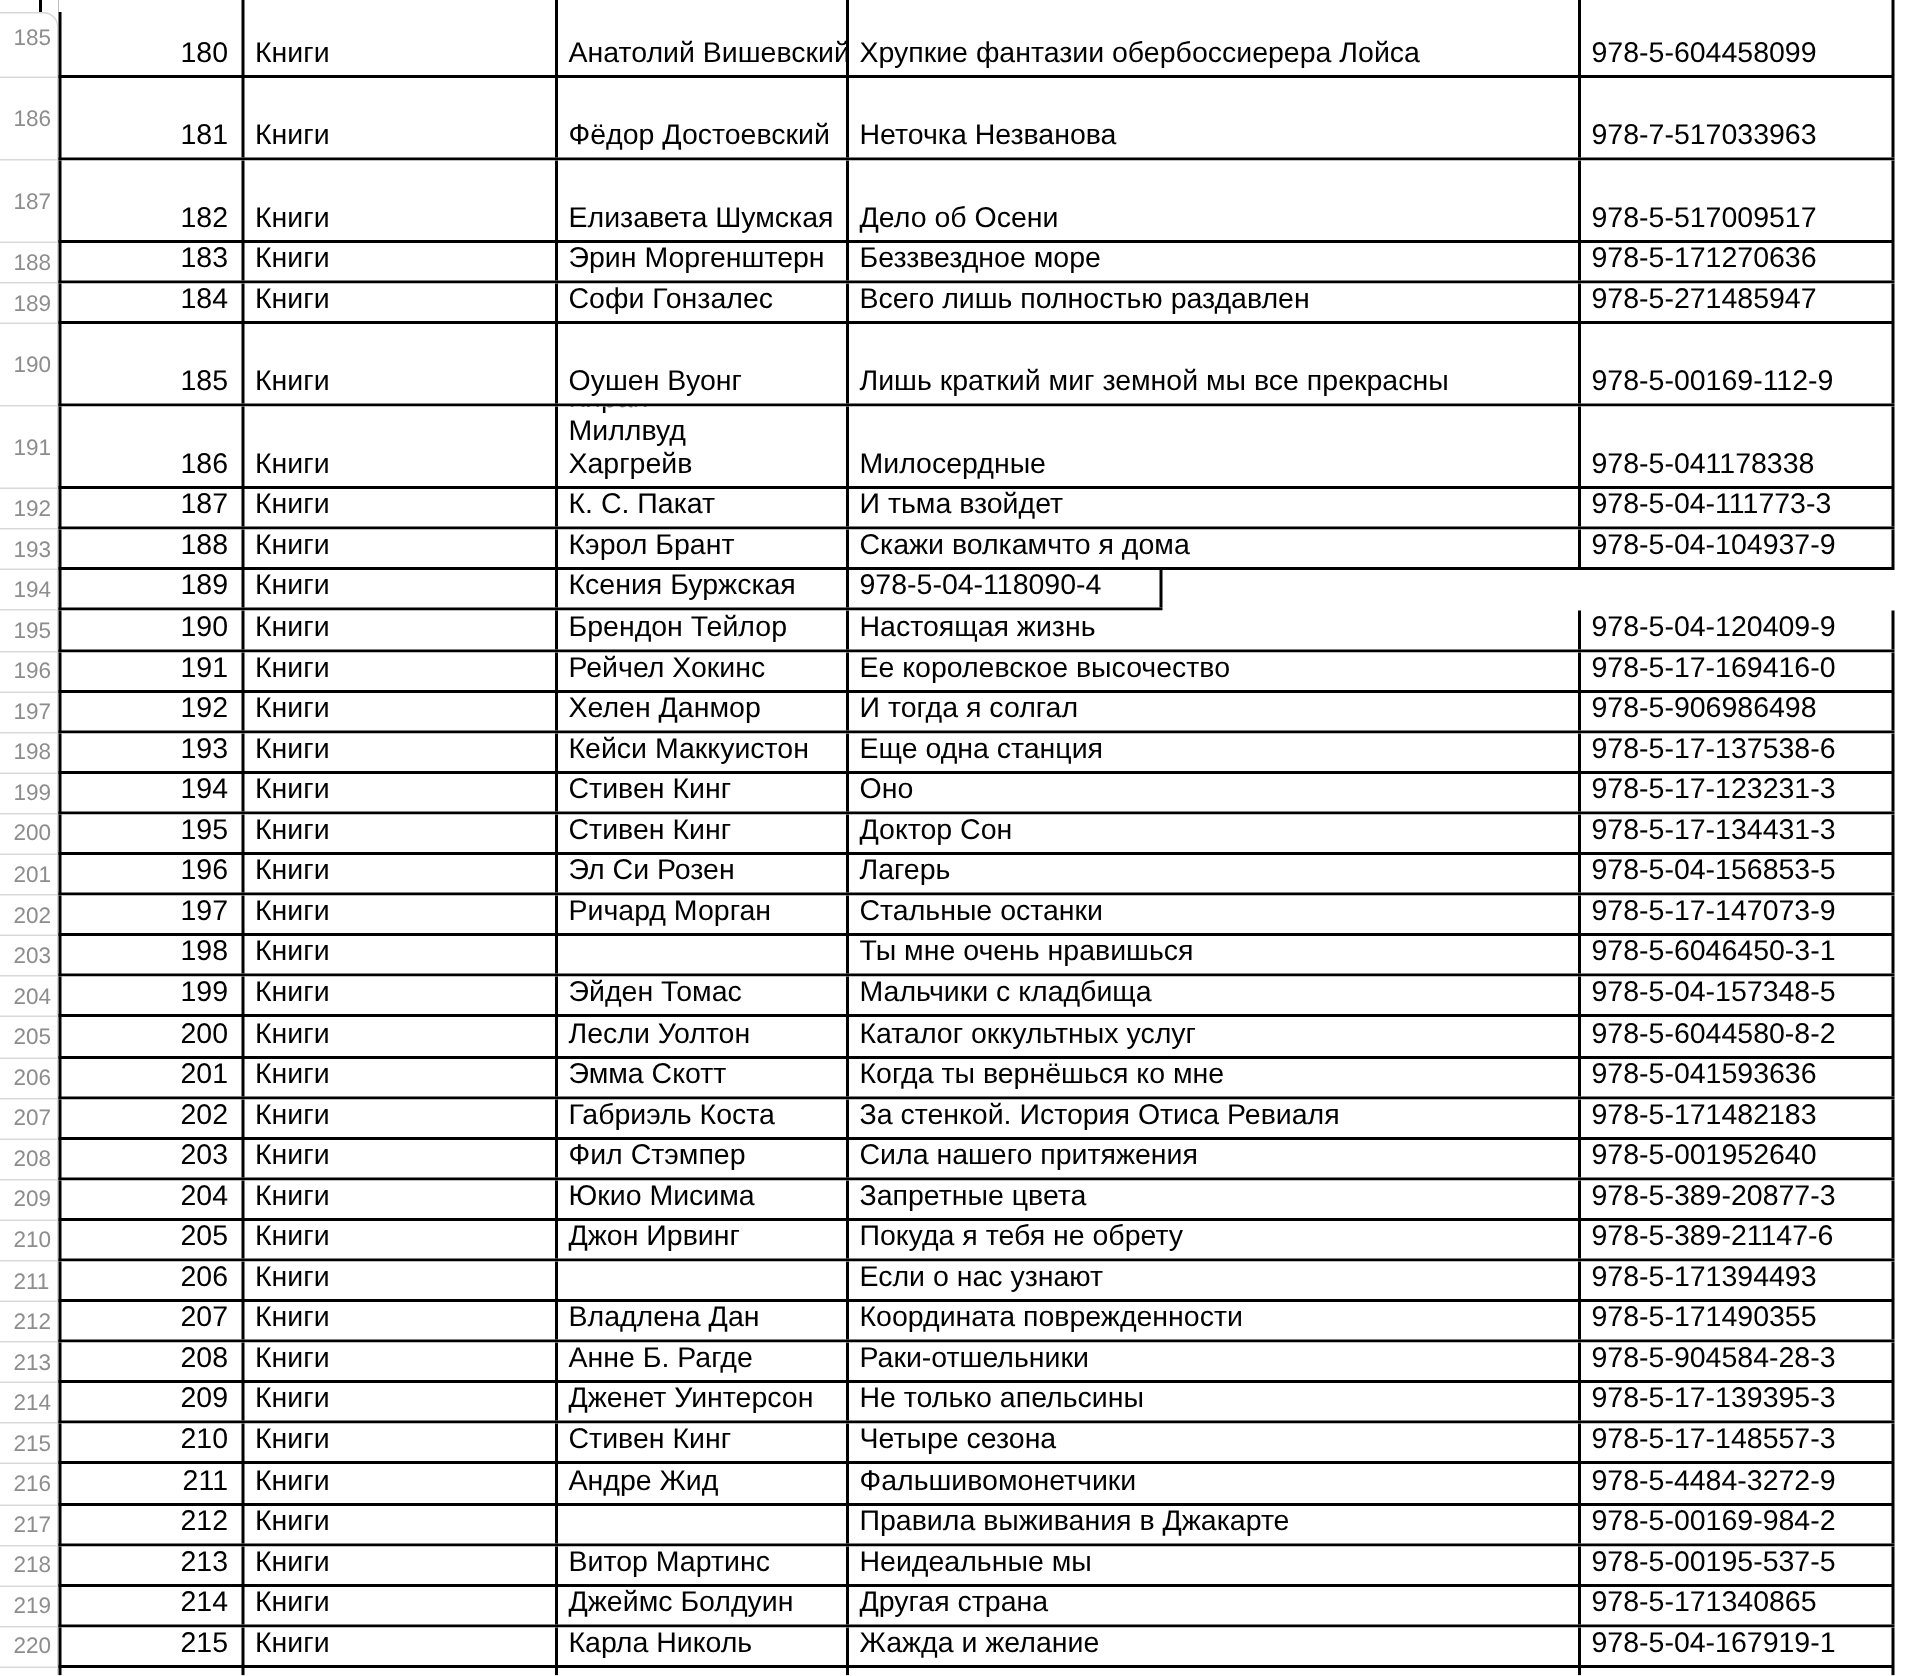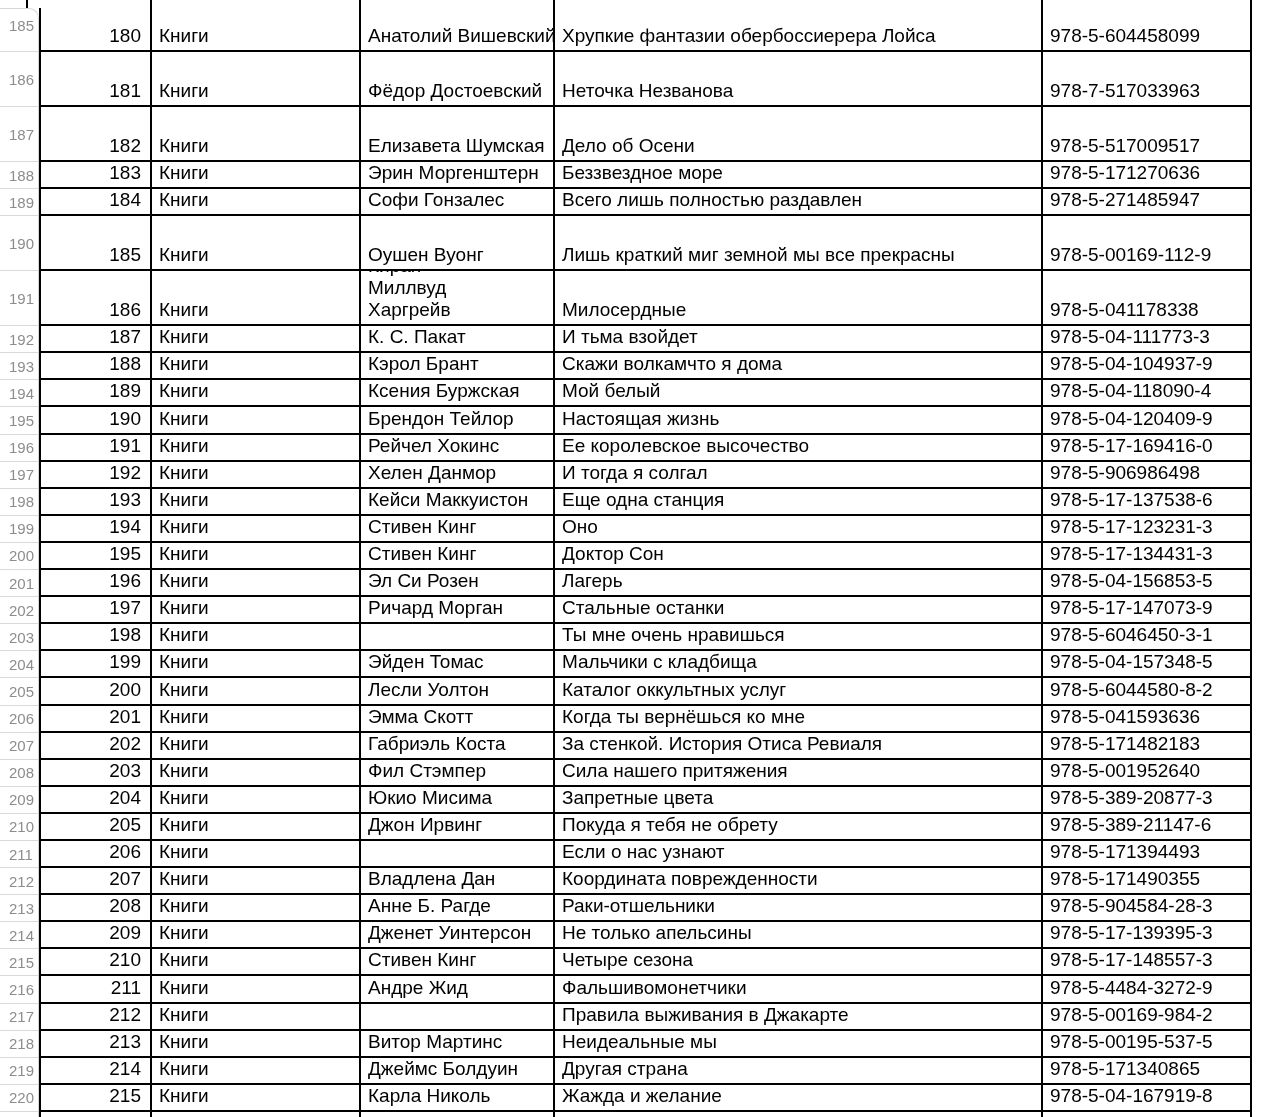--- a/index.html
+++ b/index.html
@@ -42,21 +42,21 @@
   }
   .row.sliver .cells{border-bottom:none;}
 
   .cell{
     box-sizing:border-box; border-right:2px solid var(--grid);
     display:flex; align-items:flex-end;
     padding:0 6px 3px 7px;
     font-size:19px; line-height:22px; color:var(--celltext);
     white-space:nowrap; overflow:hidden; flex:none;
   }
-  .c-id{width:111px; justify-content:flex-end; padding-right:9px;}
+  .c-id{width:122px; justify-content:flex-end; padding-right:9px;}
   .c-cat{width:209px;}
   .c-author{width:194px;}
   .c-title{width:488px;}
   .c-isbn{width:209px;}
   .row.wrap .c-author{white-space:normal; padding-right:60px;}
 </style>
 </head>
 <body>
 
 <div class="stage">
@@ -154,21 +154,20 @@
         <div class="cell c-title">Скажи волкамчто я дома</div>
         <div class="cell c-isbn">978-5-04-104937-9</div>
       </div>
     </div>
       <div class="row">
       <div class="gutter-cell">194</div>
       <div class="cells">
         <div class="cell c-id">189</div>
         <div class="cell c-cat">Книги</div>
         <div class="cell c-author">Ксения Буржская</div>
-        <div class="cell c-title">Мой белый</div>
         <div class="cell c-isbn">978-5-04-118090-4</div>
       </div>
     </div>
       <div class="row">
       <div class="gutter-cell">195</div>
       <div class="cells">
         <div class="cell c-id">190</div>
         <div class="cell c-cat">Книги</div>
         <div class="cell c-author">Брендон Тейлор</div>
         <div class="cell c-title">Настоящая жизнь</div>
@@ -415,21 +414,21 @@
         <div class="cell c-isbn">978-5-171340865</div>
       </div>
     </div>
       <div class="row">
       <div class="gutter-cell">220</div>
       <div class="cells">
         <div class="cell c-id">215</div>
         <div class="cell c-cat">Книги</div>
         <div class="cell c-author">Карла Николь</div>
         <div class="cell c-title">Жажда и желание</div>
-        <div class="cell c-isbn">978-5-04-167919-8</div>
+        <div class="cell c-isbn">978-5-04-167919-1</div>
       </div>
     </div>
       <div class="row sliver">
       <div class="gutter-cell"></div>
       <div class="cells">
         <div class="cell c-id"></div>
         <div class="cell c-cat"></div>
         <div class="cell c-author"></div>
         <div class="cell c-title"></div>
         <div class="cell c-isbn"></div>

